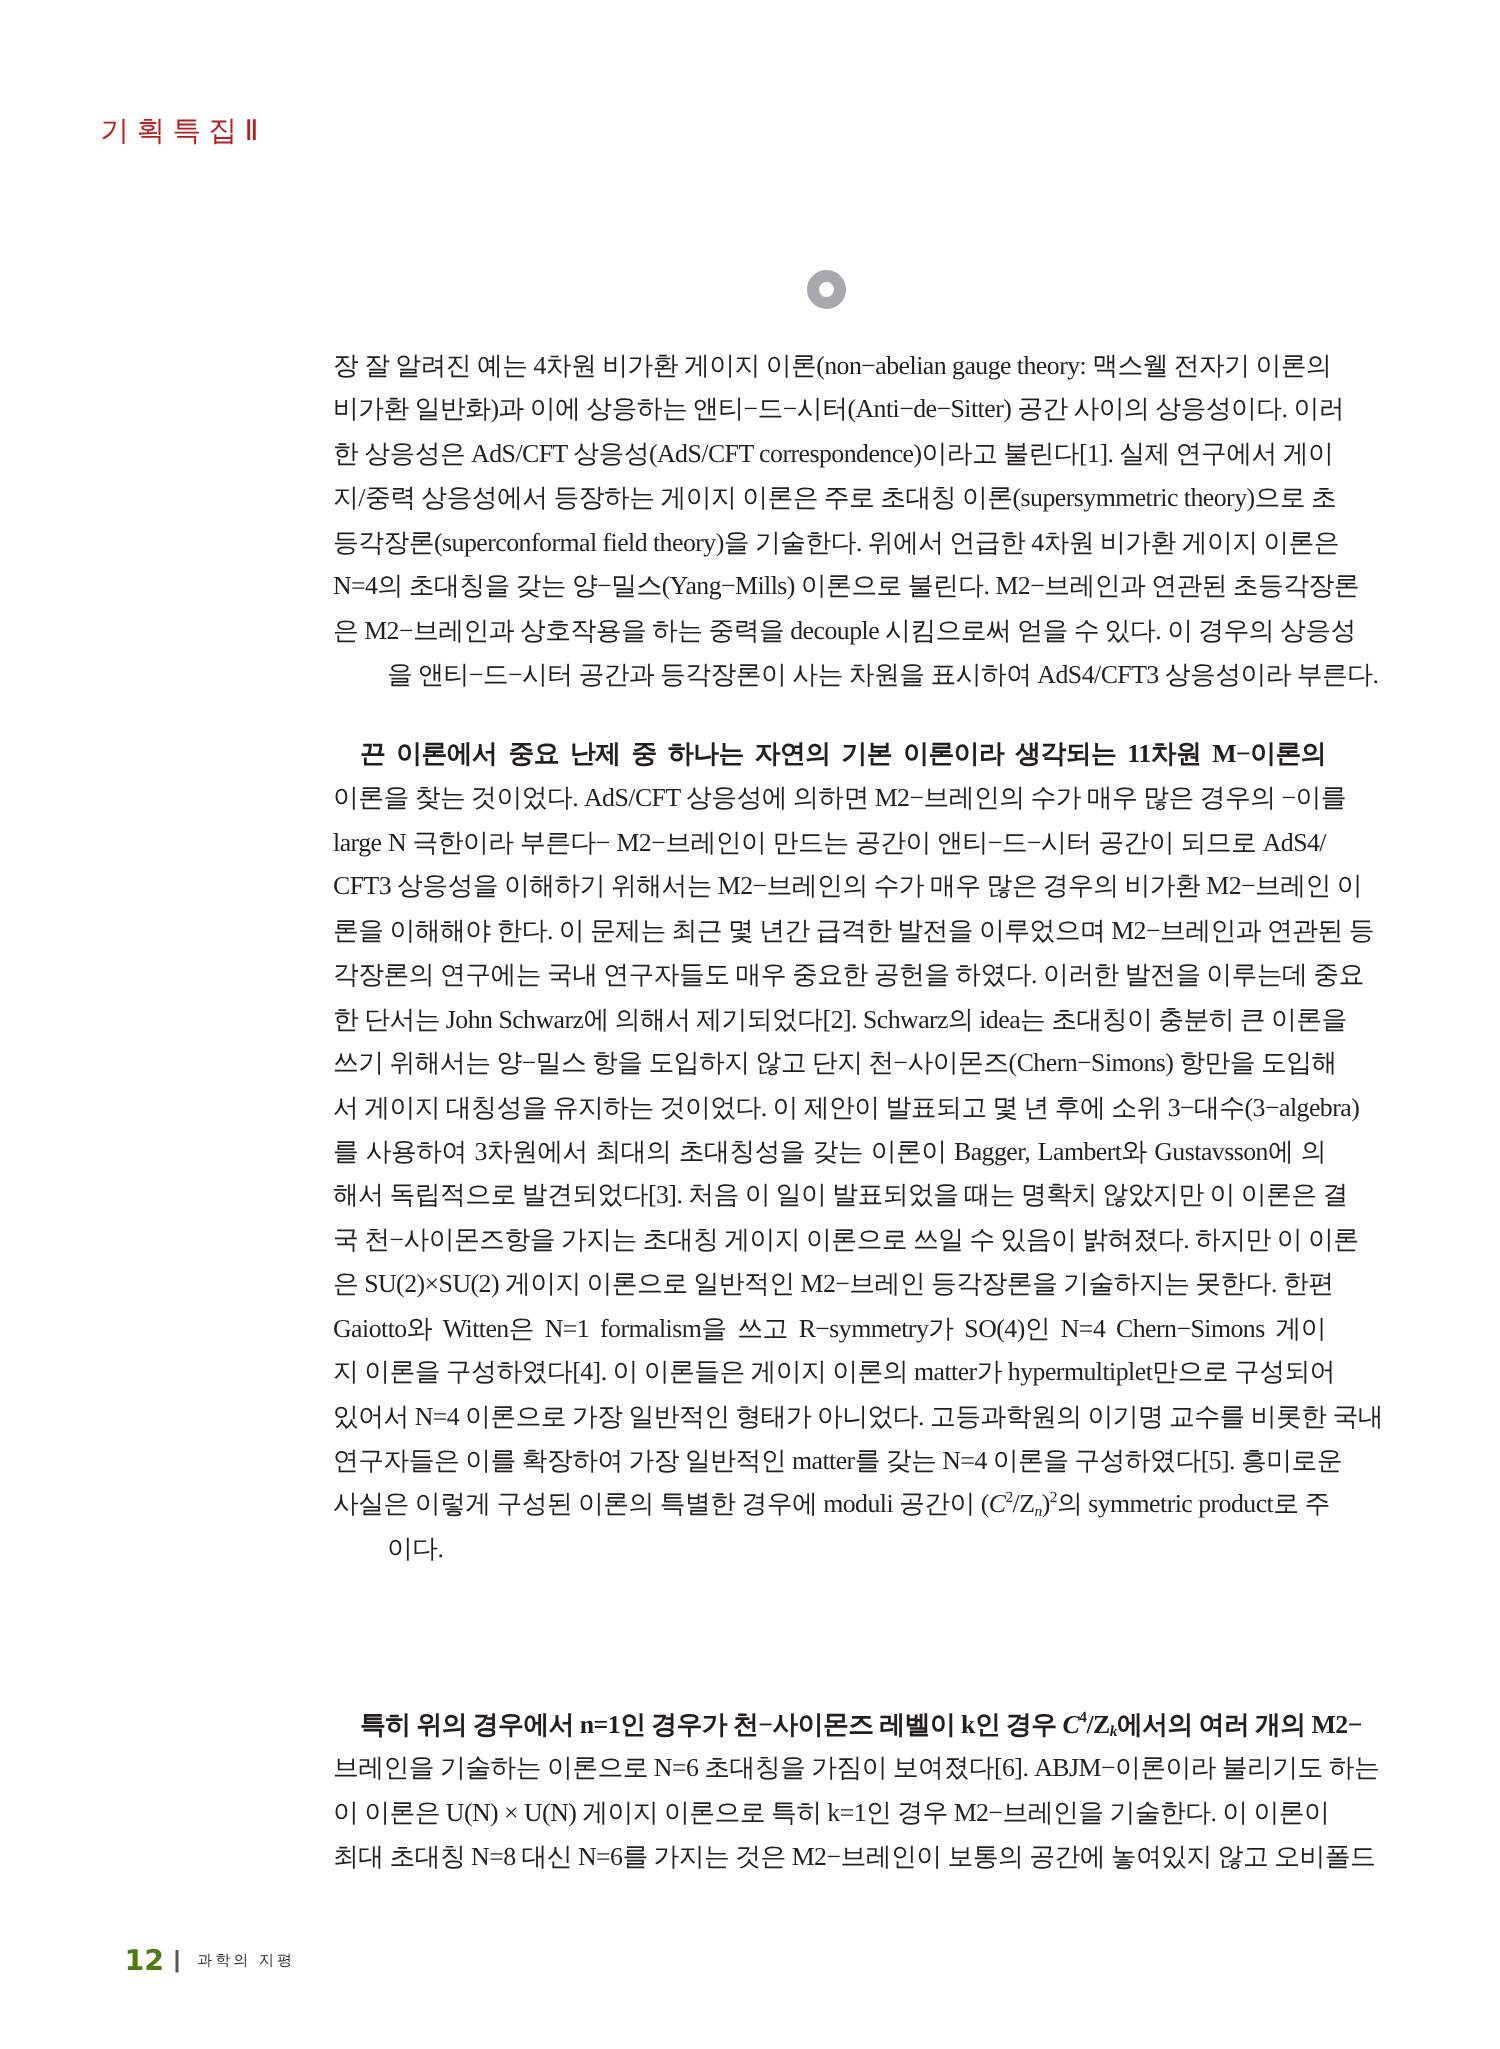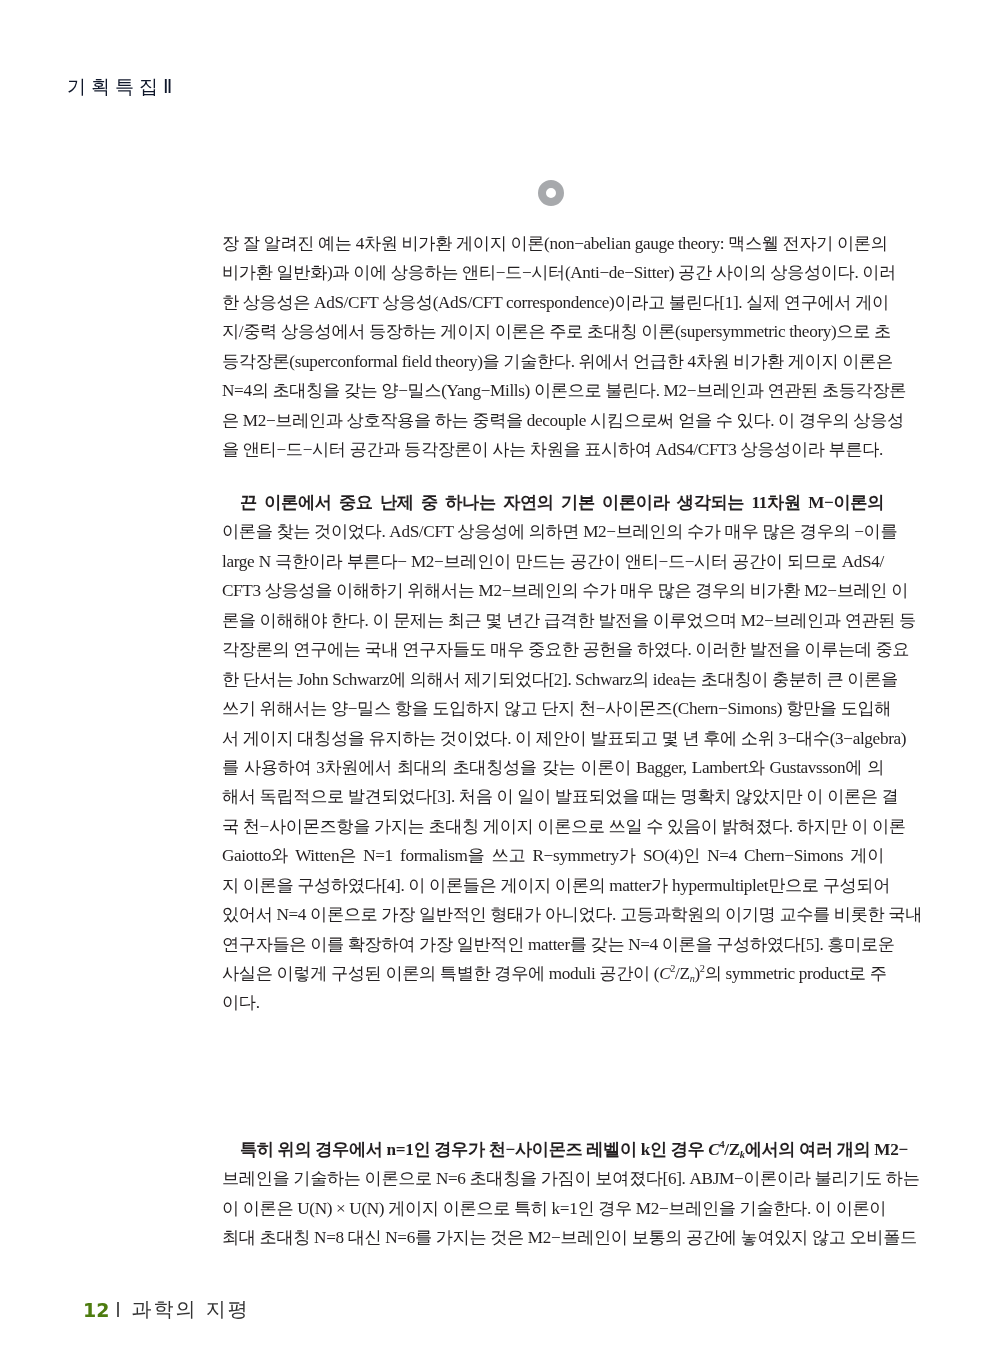--- a/index.html
+++ b/index.html
@@ -15,21 +15,21 @@
     font-family: "Liberation Serif", "DejaVu Serif", serif;
     color: #231f20;
   }
   .section-label {
     position: absolute;
     left: 67px;
     top: 74px;
     font-family: "DejaVu Sans", sans-serif;
     font-size: 19px;
     letter-spacing: 5px;
-    color: #0f172a;
+    color: #b91c1c;
     font-weight: normal;
   }
   .ring-ornament {
     position: absolute;
     left: 538px;
     top: 180px;
     width: 26px;
     height: 26px;
     border-radius: 50%;
     box-sizing: border-box;
@@ -52,20 +52,21 @@
   }
   .para .line {
     display: block;
     text-align: justify;
     text-align-last: justify;
     white-space: nowrap;
     height: 29.45px;
   }
   .para .line.last {
     text-align-last: left;
+    margin-left: 36px;
   }
   .para .line.indent {
     padding-left: 18px;
     font-weight: bold;
   }
   #p1 { top: 229px; }
   #p2 { top: 488px; }
   #p3 { top: 1135px; }
   .footer {
     position: absolute;
@@ -81,21 +82,21 @@
     color: #4d7c0f;
   }
   .footer-sep {
     display: inline-block;
     width: 2px;
     height: 15px;
     background: #555555;
     margin: 0 12px 0 8px;
   }
   .journal-name {
-    font-size: 20px;
+    font-size: 10px;
     letter-spacing: 2px;
     color: #333333;
   }
   sup { font-size: 0.6em; line-height: 0; vertical-align: 0.65em; }
   sub { font-size: 0.6em; line-height: 0; vertical-align: -0.25em; }
   i { font-style: italic; }
 </style>
 </head>
 <body>
 
@@ -123,20 +124,21 @@
     <span class="line">large N 극한이라 부른다− M2−브레인이 만드는 공간이 앤티−드−시터 공간이 되므로 AdS4/</span>
     <span class="line">CFT3 상응성을 이해하기 위해서는 M2−브레인의 수가 매우 많은 경우의 비가환 M2−브레인 이</span>
     <span class="line">론을 이해해야 한다. 이 문제는 최근 몇 년간 급격한 발전을 이루었으며 M2−브레인과 연관된 등</span>
     <span class="line">각장론의 연구에는 국내 연구자들도 매우 중요한 공헌을 하였다. 이러한 발전을 이루는데 중요</span>
     <span class="line">한 단서는 John Schwarz에 의해서 제기되었다[2]. Schwarz의 idea는 초대칭이 충분히 큰 이론을</span>
     <span class="line">쓰기 위해서는 양−밀스 항을 도입하지 않고 단지 천−사이몬즈(Chern−Simons) 항만을 도입해</span>
     <span class="line">서 게이지 대칭성을 유지하는 것이었다. 이 제안이 발표되고 몇 년 후에 소위 3−대수(3−algebra)</span>
     <span class="line">를 사용하여 3차원에서 최대의 초대칭성을 갖는 이론이 Bagger, Lambert와 Gustavsson에 의</span>
     <span class="line">해서 독립적으로 발견되었다[3]. 처음 이 일이 발표되었을 때는 명확치 않았지만 이 이론은 결</span>
     <span class="line">국 천−사이몬즈항을 가지는 초대칭 게이지 이론으로 쓰일 수 있음이 밝혀졌다. 하지만 이 이론</span>
+    <span class="line">은 SU(2)×SU(2) 게이지 이론으로 일반적인 M2−브레인 등각장론을 기술하지는 못한다. 한편</span>
     <span class="line">Gaiotto와 Witten은 N=1 formalism을 쓰고 R−symmetry가 SO(4)인 N=4 Chern−Simons 게이</span>
     <span class="line">지 이론을 구성하였다[4]. 이 이론들은 게이지 이론의 matter가 hypermultiplet만으로 구성되어</span>
     <span class="line">있어서 N=4 이론으로 가장 일반적인 형태가 아니었다. 고등과학원의 이기명 교수를 비롯한 국내</span>
     <span class="line">연구자들은 이를 확장하여 가장 일반적인 matter를 갖는 N=4 이론을 구성하였다[5]. 흥미로운</span>
     <span class="line"><span>사실은 이렇게 구성된 이론의 특별한 경우에 moduli 공간이 (</span><i>C</i><sup>2</sup><span>/Z</span><sub><i>n</i></sub><span>)</span><sup>2</sup><span>의 symmetric product로 주</span></span>
     <span class="line last">이다.</span>
   </p>
 </div>
 
 <div class="body-text" id="p3">

